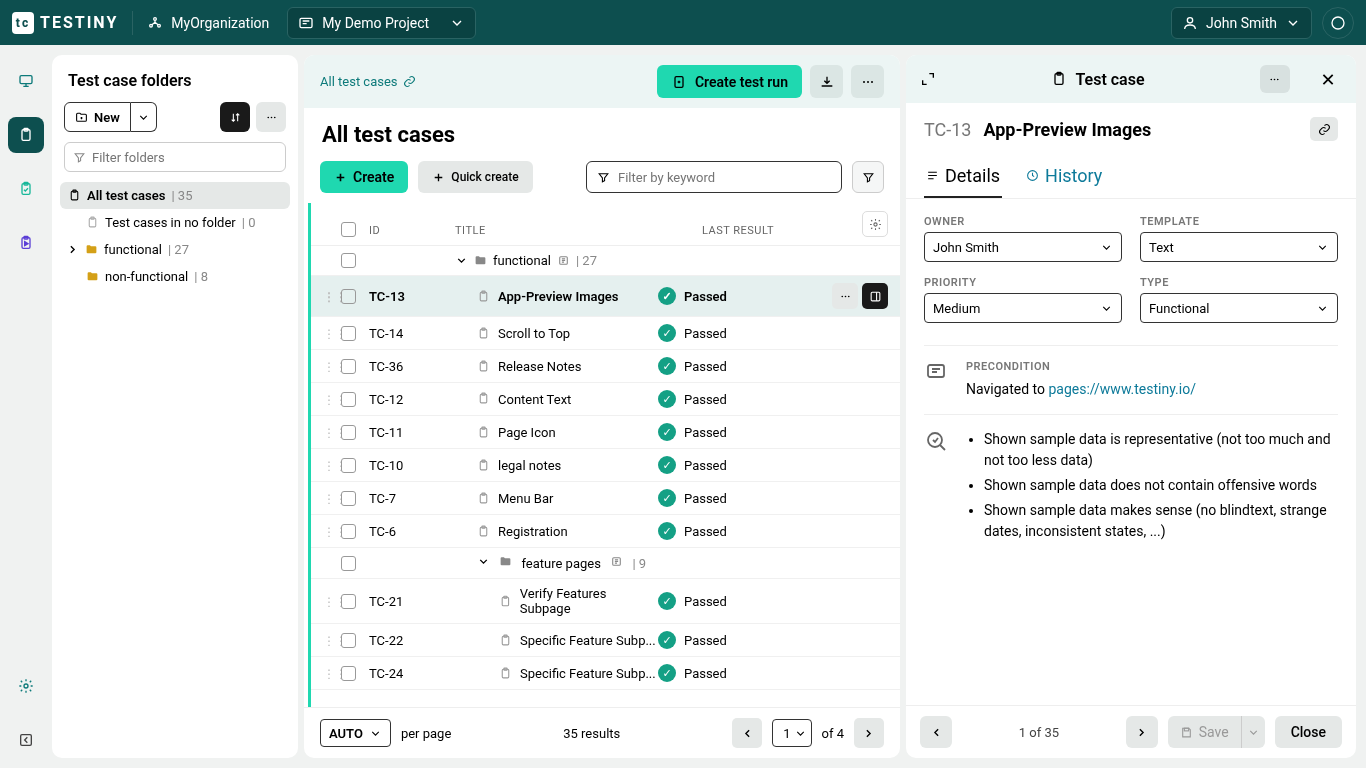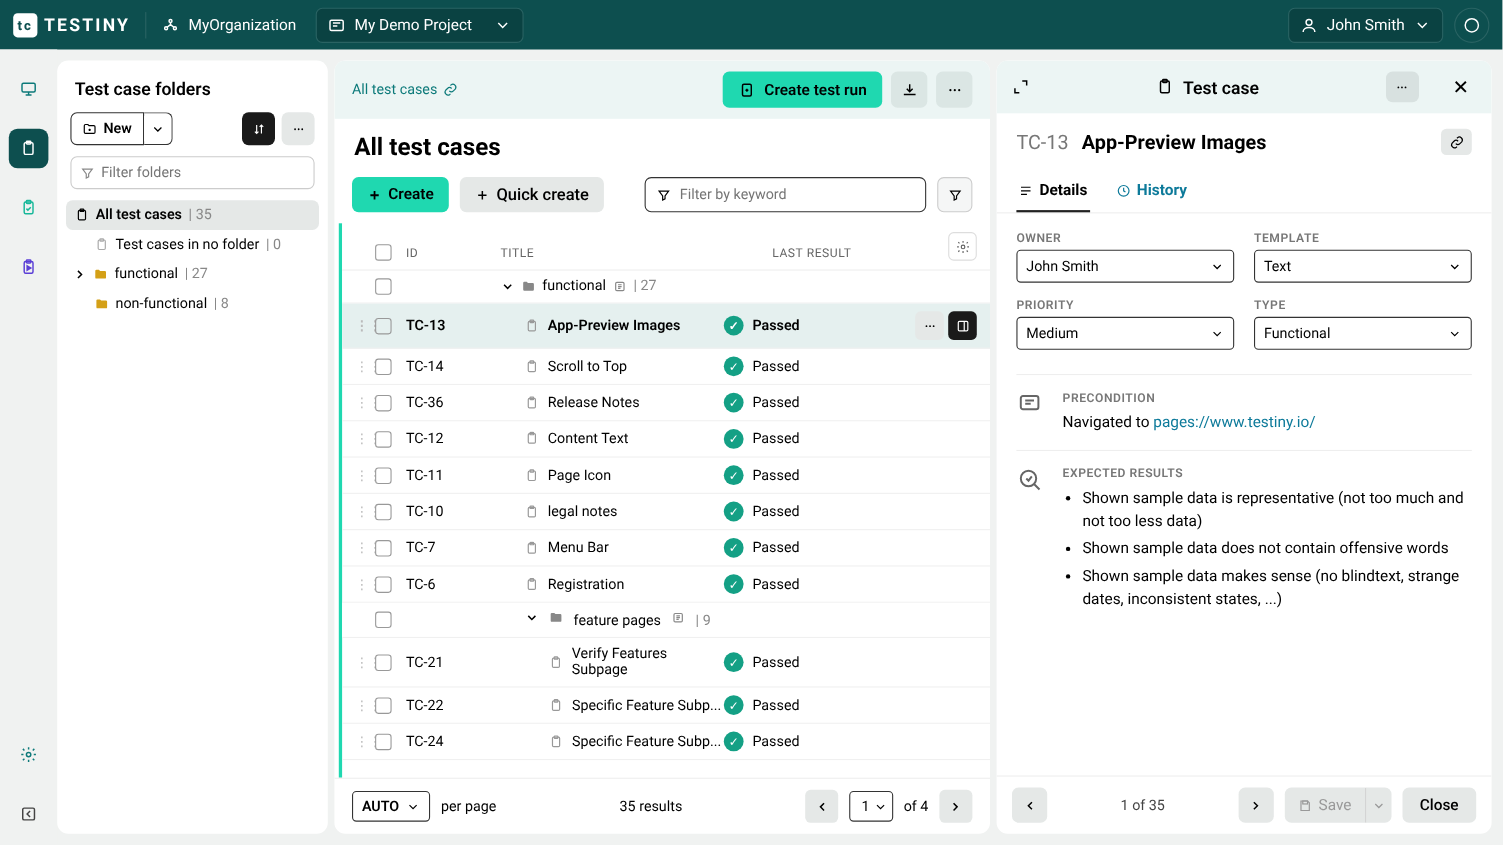--- a/index.html
+++ b/index.html
@@ -48,21 +48,21 @@
 
 .main { flex: 1; background: #fff; border-radius: 10px; margin: 10px 6px 10px 0; display: flex; flex-direction: column; overflow: hidden; }
 .main-hdr1 { display: flex; align-items: center; padding: 10px 16px; background: #ecf5f4; gap: 8px; }
 .breadcrumb-link { color: #0d7a7a; font-size: 13px; display: flex; align-items: center; gap: 5px; }
 .hdr1-right { margin-left: auto; display: flex; gap: 8px; }
 .create-run { background: #1fd8b0; border: 0; border-radius: 6px; height: 33px; padding: 0 14px; display: flex; align-items: center; gap: 8px; font-size: 14px; font-weight: 600; cursor: pointer; }
 .sq-btn { width: 33px; height: 33px; background: #dbe6e4; border-radius: 6px; display: flex; align-items: center; justify-content: center; cursor: pointer; }
 .main-title { font-size: 22px; font-weight: 700; padding: 14px 18px 8px; }
 .main-toolbar { display: flex; align-items: center; gap: 10px; padding: 6px 16px 10px; }
 .create-btn { background: #1fd8b0; border: 0; border-radius: 6px; height: 32px; padding: 0 14px; display: flex; align-items: center; gap: 6px; font-size: 14px; font-weight: 600; cursor: pointer; }
-.quick-btn { background: #e5e8e7; border: 0; border-radius: 6px; height: 32px; padding: 0 14px; display: flex; align-items: center; gap: 6px; font-size: 15px; font-weight: 500; cursor: pointer; }
+.quick-btn { background: #e5e8e7; border: 0; border-radius: 6px; height: 32px; padding: 0 14px; display: flex; align-items: center; gap: 6px; font-size: 12px; font-weight: 500; cursor: pointer; }
 .kw-filter { margin-left: auto; border: 1px solid #333; border-radius: 6px; height: 32px; width: 256px; display: flex; align-items: center; padding: 0 10px; gap: 8px; font-size: 13px; }
 .kw-filter input { border: 0; outline: 0; flex: 1; font-size: 13px; }
 .filter-icon-btn { width: 32px; height: 32px; border: 1px solid #ccc; border-radius: 6px; display: flex; align-items: center; justify-content: center; cursor: pointer; background: #f5f6f6; }
 
 
 .tbl { flex: 1; overflow-y: auto; border-left: 3px solid #1fd8b0; margin-left: 4px; }
 .tbl-hdr { display: flex; align-items: flex-end; padding: 8px 12px; font-size: 11px; color: #666; letter-spacing: 0.5px; border-bottom: 1px solid #eee; position: sticky; top: 0; background: #fff; }
 .col-drag { width: 18px; }
 .col-chk { width: 28px; }
 .col-id { width: 86px; }
@@ -94,21 +94,21 @@
 
 .side { width: 450px; background: #fff; border-radius: 10px; margin: 10px 10px 10px 0; display: flex; flex-direction: column; overflow: hidden; }
 .side-hdr { background: #ecf5f4; display: flex; align-items: center; padding: 10px 14px; gap: 24px; }
 .side-hdr-title { font-size: 16px; font-weight: 600; display: flex; align-items: center; gap: 8px; margin: 0 auto; }
 .close-x { width: 28px; height: 28px; display: flex; align-items: center; justify-content: center; cursor: pointer; font-size: 18px; }
 .side-title-row { display: flex; align-items: center; padding: 14px 18px; gap: 12px; }
 .side-title-row .tcid { color: #777; font-size: 18px; }
 .side-title-row .tcname { font-size: 18px; font-weight: 700; }
 .link-chip { margin-left: auto; width: 28px; height: 24px; background: #e5e8e7; border-radius: 5px; display: flex; align-items: center; justify-content: center; }
 .tabs { display: flex; gap: 22px; padding: 0 18px; border-bottom: 1px solid #eee; }
-.tab { padding: 10px 2px; font-size: 14px; font-weight: 700; display: flex; align-items: center; gap: 6px; cursor: pointer; border-bottom: 2px solid transparent; }
+.tab { padding: 10px 2px; font-size: 18px; font-weight: 400; display: flex; align-items: center; gap: 6px; cursor: pointer; border-bottom: 2px solid transparent; }
 .tab.active { border-bottom-color: #222; }
 .tab.hist { color: #0d7a9a; }
 .form-grid { display: grid; grid-template-columns: 1fr 1fr; gap: 14px 18px; padding: 16px 18px; }
 .fld label { font-size: 11px; color: #777; letter-spacing: 0.5px; display: block; margin-bottom: 4px; font-weight: 600; }
 .fld-sel { border: 1px solid #333; border-radius: 4px; height: 30px; display: flex; align-items: center; justify-content: space-between; padding: 0 8px; font-size: 13px; cursor: pointer; }
 .sections { padding: 6px 18px 16px; overflow-y: auto; }
 .sec { display: flex; gap: 14px; padding: 14px 0; border-top: 1px solid #eee; }
 .sec:first-child { border-top: 1px solid #eee; }
 .sec-icon { width: 28px; color: #666; flex-shrink: 0; }
 .sec-body { flex: 1; }
@@ -781,21 +781,20 @@
           <div class="sec-label">PRECONDITION</div>
           <div class="sec-text"><span>Navigated to </span><a href="#">pages://www.testiny.io/</a></div>
         </div>
       </div>
       <div class="sec">
         <div class="sec-icon"><svg viewBox="0 0 24 24" fill="none" stroke="currentColor" stroke-width="1.8" style="width:24px;height:24px">
               <circle cx="11" cy="11" r="7"></circle>
               <path d="M16 16l5 5M9 11l2 2 3-4"></path>
             </svg></div>
         <div class="sec-body">
-          <div class="sec-label">EXPECTED RESULTS</div>
           <div class="sec-text">
             <ul id="expected-list">
                 <li>Shown sample data is representative (not too much and not too less data)</li>
                 <li>Shown sample data does not contain offensive words</li>
                 <li>Shown sample data makes sense (no blindtext, strange dates, inconsistent states, ...)</li>
               </ul>
           </div>
         </div>
       </div>
     </div>

